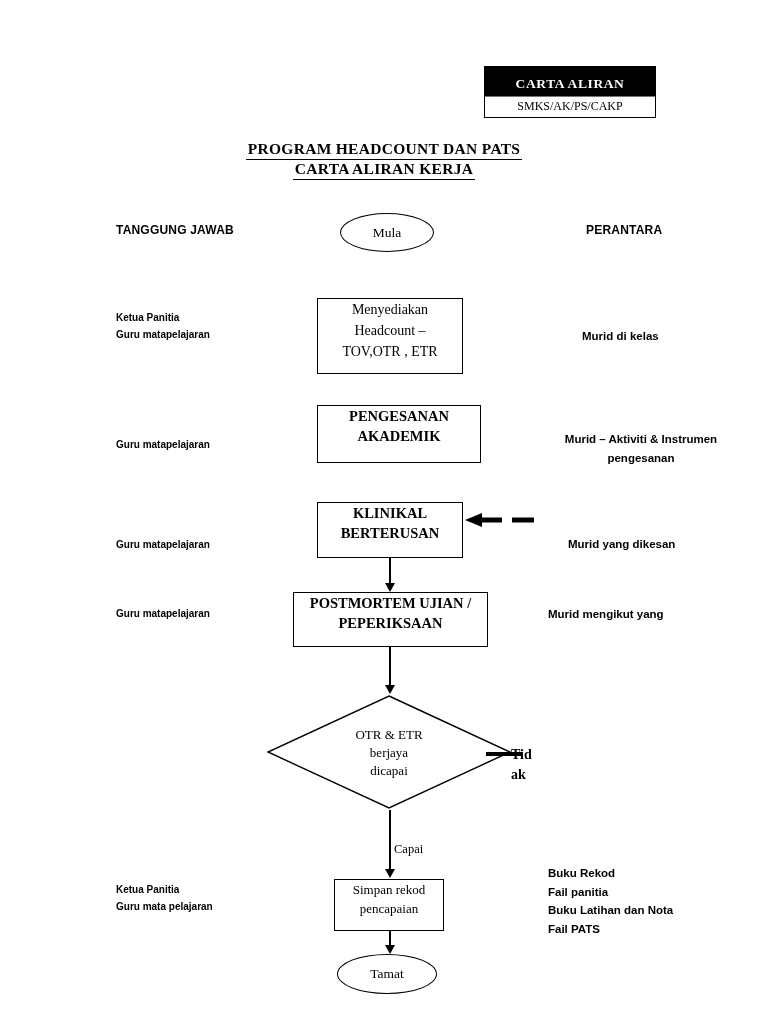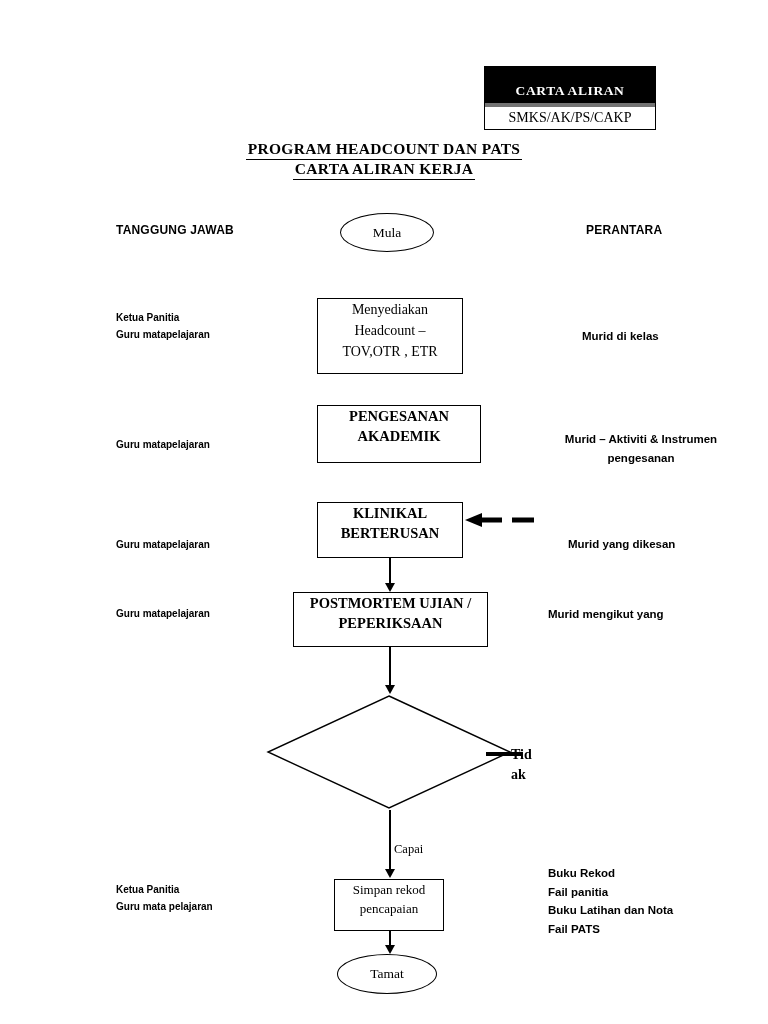--- a/index.html
+++ b/index.html
@@ -27,31 +27,31 @@
     box-sizing: border-box;
   }
   #doc-stamp .stamp-title {
     background: #000000;
     color: #ffffff;
     text-align: center;
     font-family: "Liberation Serif", serif;
     font-weight: bold;
     font-size: 13.5px;
     letter-spacing: 0.6px;
-    padding: 17px 0 4px 0;
+    padding: 10px 0 4px 0;
     line-height: 1.1;
   }
   #doc-stamp .stamp-code {
     background: #ffffff;
     color: #000000;
     text-align: center;
     font-family: "Liberation Serif", serif;
-    font-size: 14px;
+    font-size: 12px;
     padding: 3px 0 4px 0;
-    border-top: 4px solid #737373;
+    border-top: 1px solid #737373;
     line-height: 1.1;
   }
 
   
   #chart-title {
     left: 0;
     top: 140px;
     width: 768px;
     text-align: center;
     font-family: "Liberation Serif", serif;
@@ -264,20 +264,23 @@
 
 <div class="abs proc-box" id="box-postmortem">
   <span>POSTMORTEM UJIAN /
 PEPERIKSAAN</span>
 </div>
 
 <div class="abs" id="diamond-wrap">
   <svg width="246" height="116" viewBox="0 0 246 116">
     <polygon points="123,2 244,58 123,114 2,58" fill="#ffffff" stroke="#000000" stroke-width="1.4"></polygon>
   </svg>
+  <div id="diamond-text">OTR &amp; ETR
+berjaya
+dicapai</div>
 </div>
 
 <div class="abs proc-box" id="box-simpan">
   <span>Simpan rekod
 pencapaian</span>
 </div>
 
 <div class="abs terminator" id="oval-tamat">
   <span>Tamat</span>
 </div>

